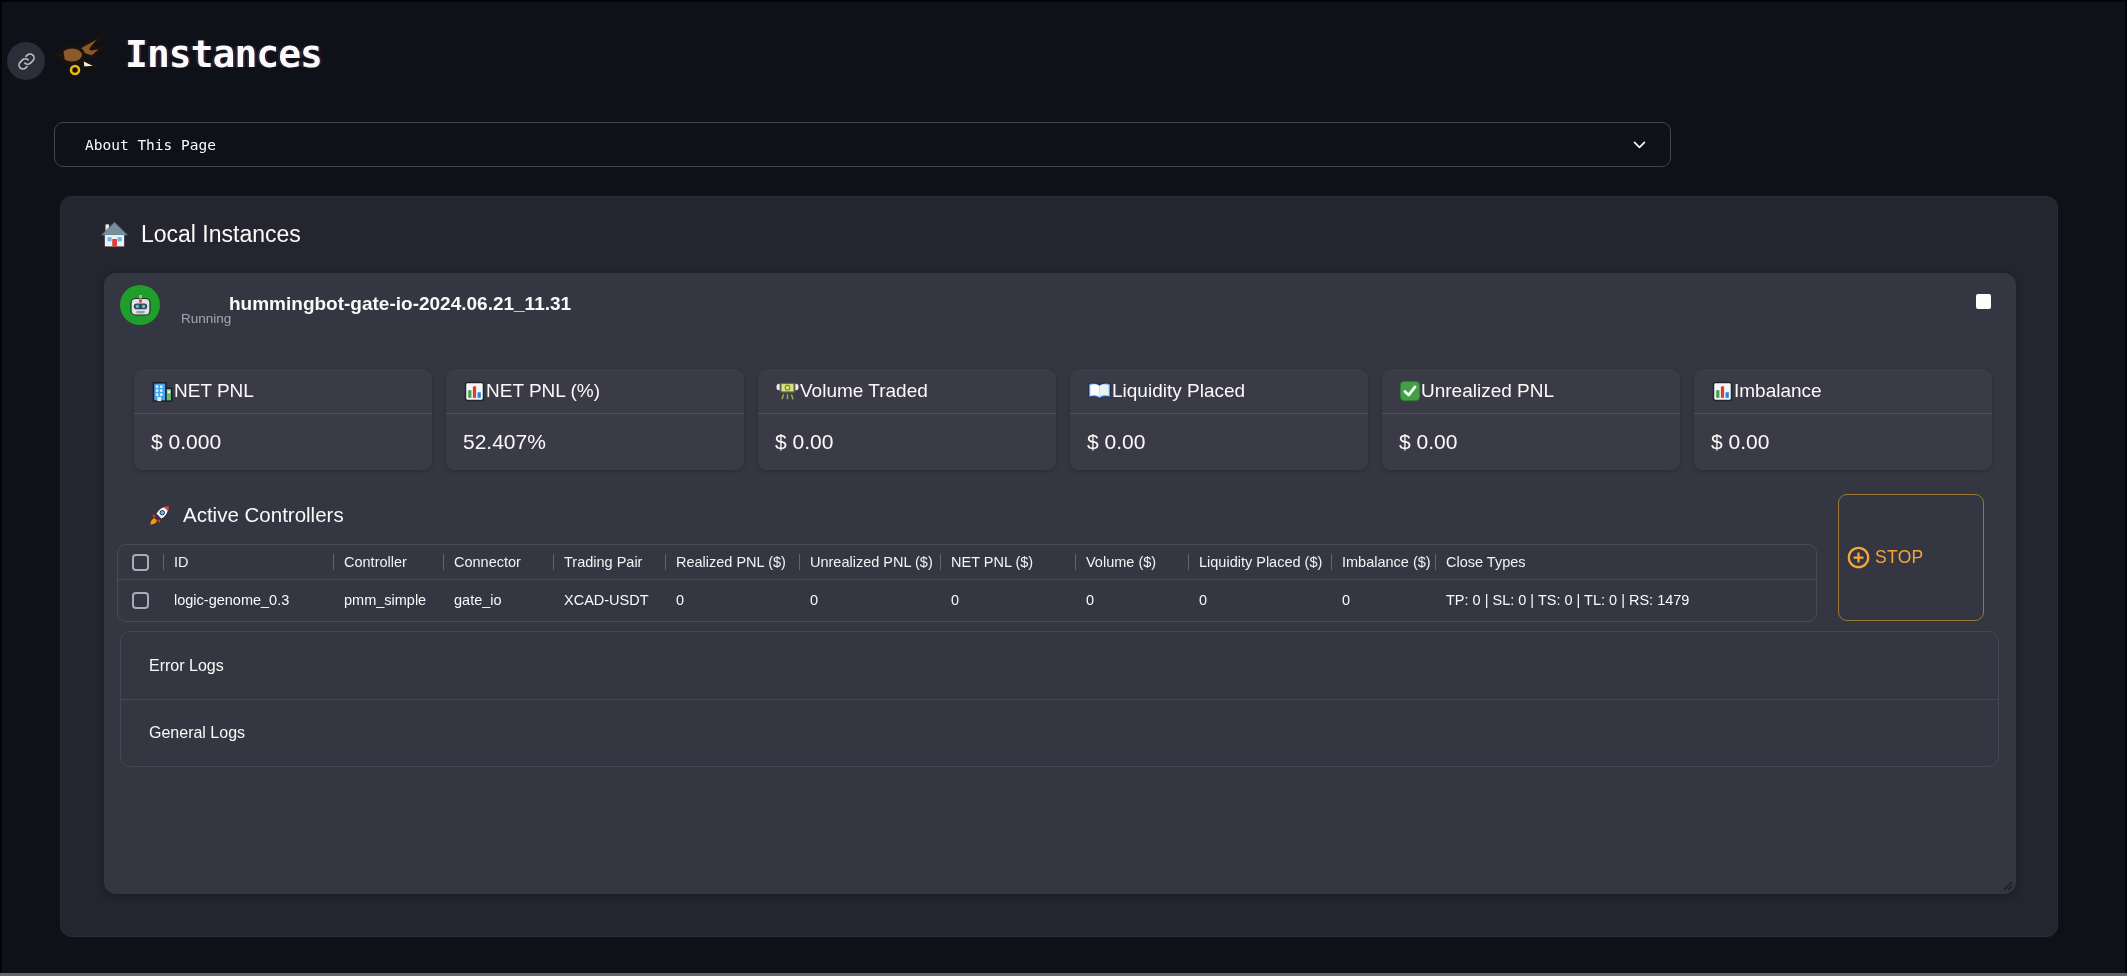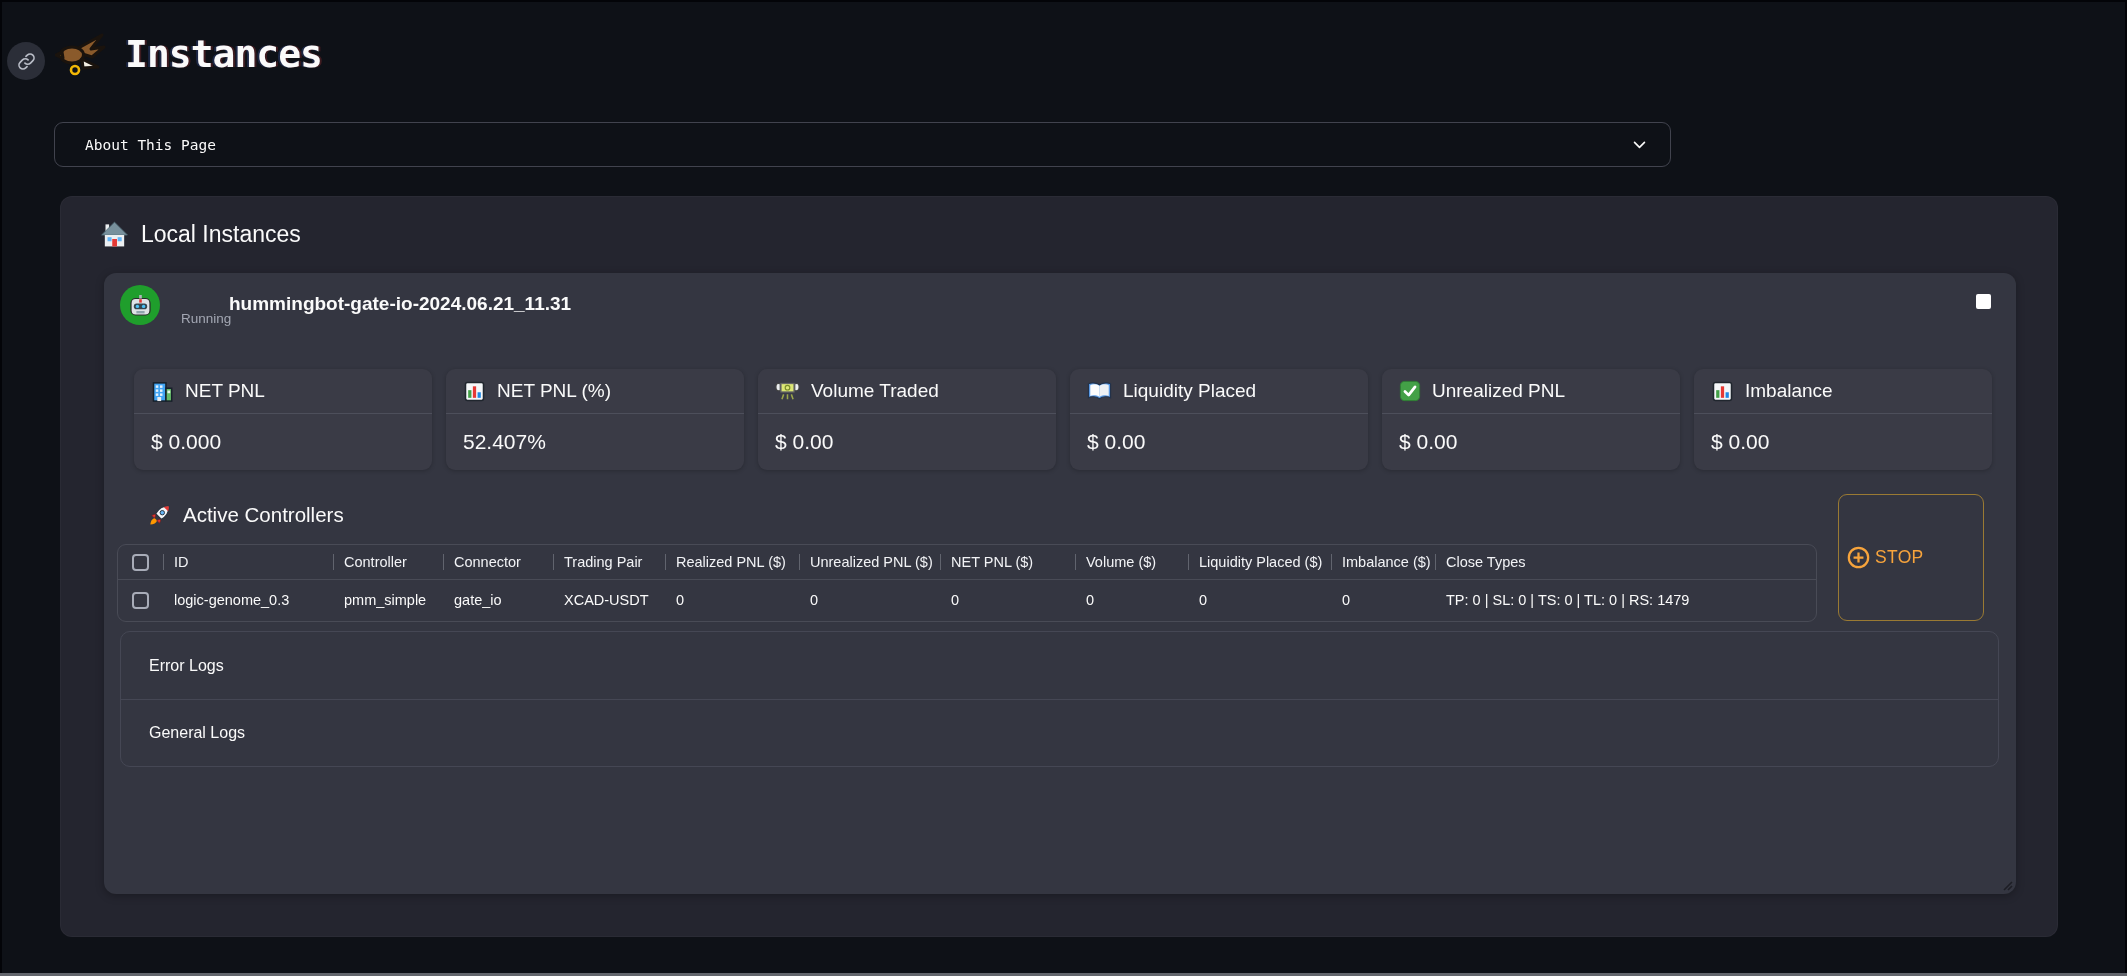--- a/index.html
+++ b/index.html
@@ -57,21 +57,21 @@
   .instance-status { position:absolute; left:77px; top:38px; font-size:13.5px; color:#a3a7b3; }
   .stop-square {
     position:absolute; right:25px; top:21px; width:15px; height:15px; background:#ffffff;
     border:none; border-radius:2px; padding:0; cursor:pointer;
   }
 
   
   .stats-row { position:absolute; left:30px; top:96px; width:1858px; display:flex; gap:14px; }
   .stat-card { flex:1; height:101px; background:#3a3b46; border-radius:9px; box-shadow:0 1px 4px rgba(0,0,0,.22); }
   .stat-head {
-    height:45px; display:flex; align-items:center; gap:11px; padding:0 17px;
+    height:45px; display:flex; align-items:center; padding:0 17px;
     border-bottom:1px solid #4d4f5b; font-size:19px; color:#fafafa; white-space:nowrap;
   }
   .stat-value { height:55px; display:flex; align-items:center; padding:0 17px; font-size:21px; color:#fafafa; }
 
   
   .ac-title { position:absolute; left:44px; top:230px; display:flex; align-items:center; gap:11px; font-size:20.5px; font-weight:500; }
 
   .table {
     position:absolute; left:13px; top:271px; width:1700px; height:78px;
     border:1px solid #494b56; border-radius:9px; overflow:hidden; background:#343641;

